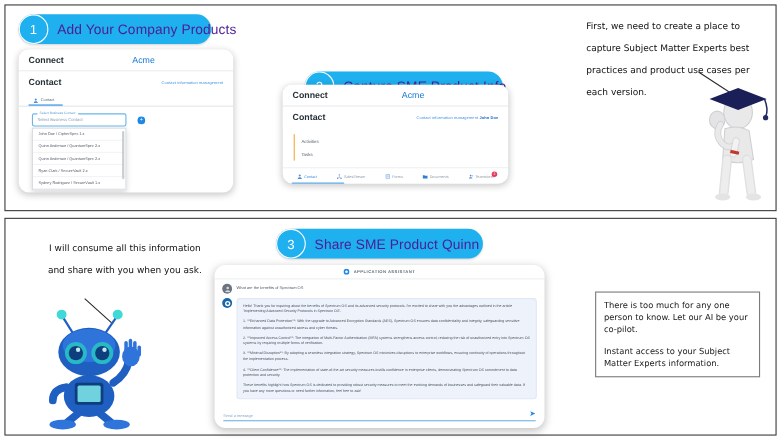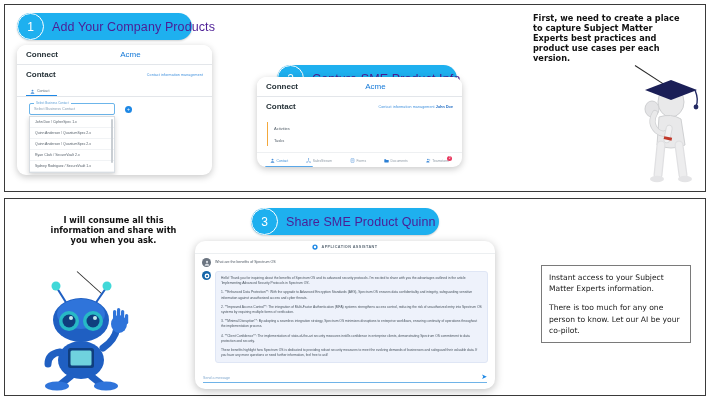--- a/index.html
+++ b/index.html
@@ -168,22 +168,22 @@
     width:5px;height:5px;border-radius:50%;
     background:#e8365d;color:#fff;font-size:3.2px;
     line-height:5px;text-align:center;
   }
 
   
   .story-text {
     position: absolute;
     font-family: "DejaVu Sans", sans-serif;
     font-size: 8.2px;
-    font-weight: bold;
-    line-height: 10px;
+    font-weight: normal;
+    line-height: 20px;
     color: #111111;
   }
   .callout-box {
     position: absolute;
     border: 1px solid #7a7a7a;
     background: #fff;
     padding: 6px 7px;
     font-family: "DejaVu Sans", sans-serif;
     font-size: 7.6px;
     line-height: 11.2px;
@@ -454,16 +454,16 @@
 
     <div class="chat-input-wrap">
       <div class="chat-input">
         <span class="ph">Send a message</span>
         <span class="send-ico">➤</span>
       </div>
     </div>
   </div>
 
   <div class="callout-box" style="left:536px; top:66px; width:150px;">
+    <p>There is too much for any one person to know. Let our AI be your co-pilot.</p>
     <p>Instant access to your Subject Matter Experts information.</p>
-    <p>There is too much for any one person to know. Let our AI be your co-pilot.</p>
   </div>
 </div>
 
 </body></html>

